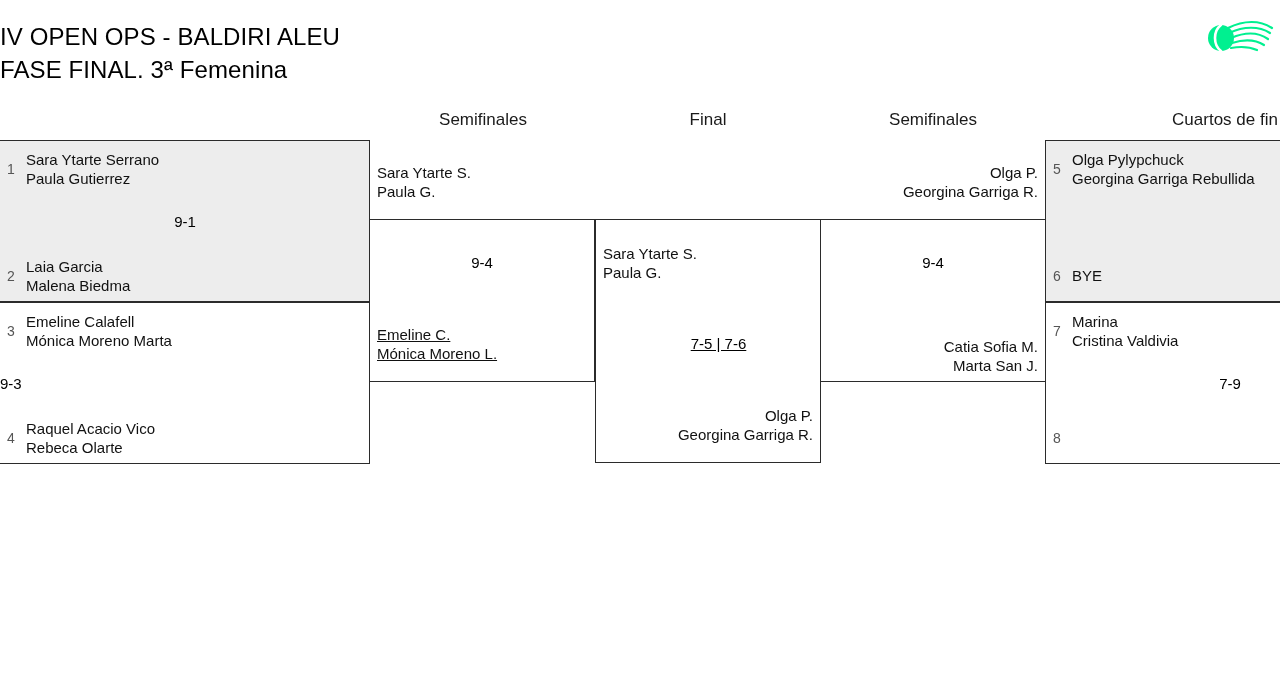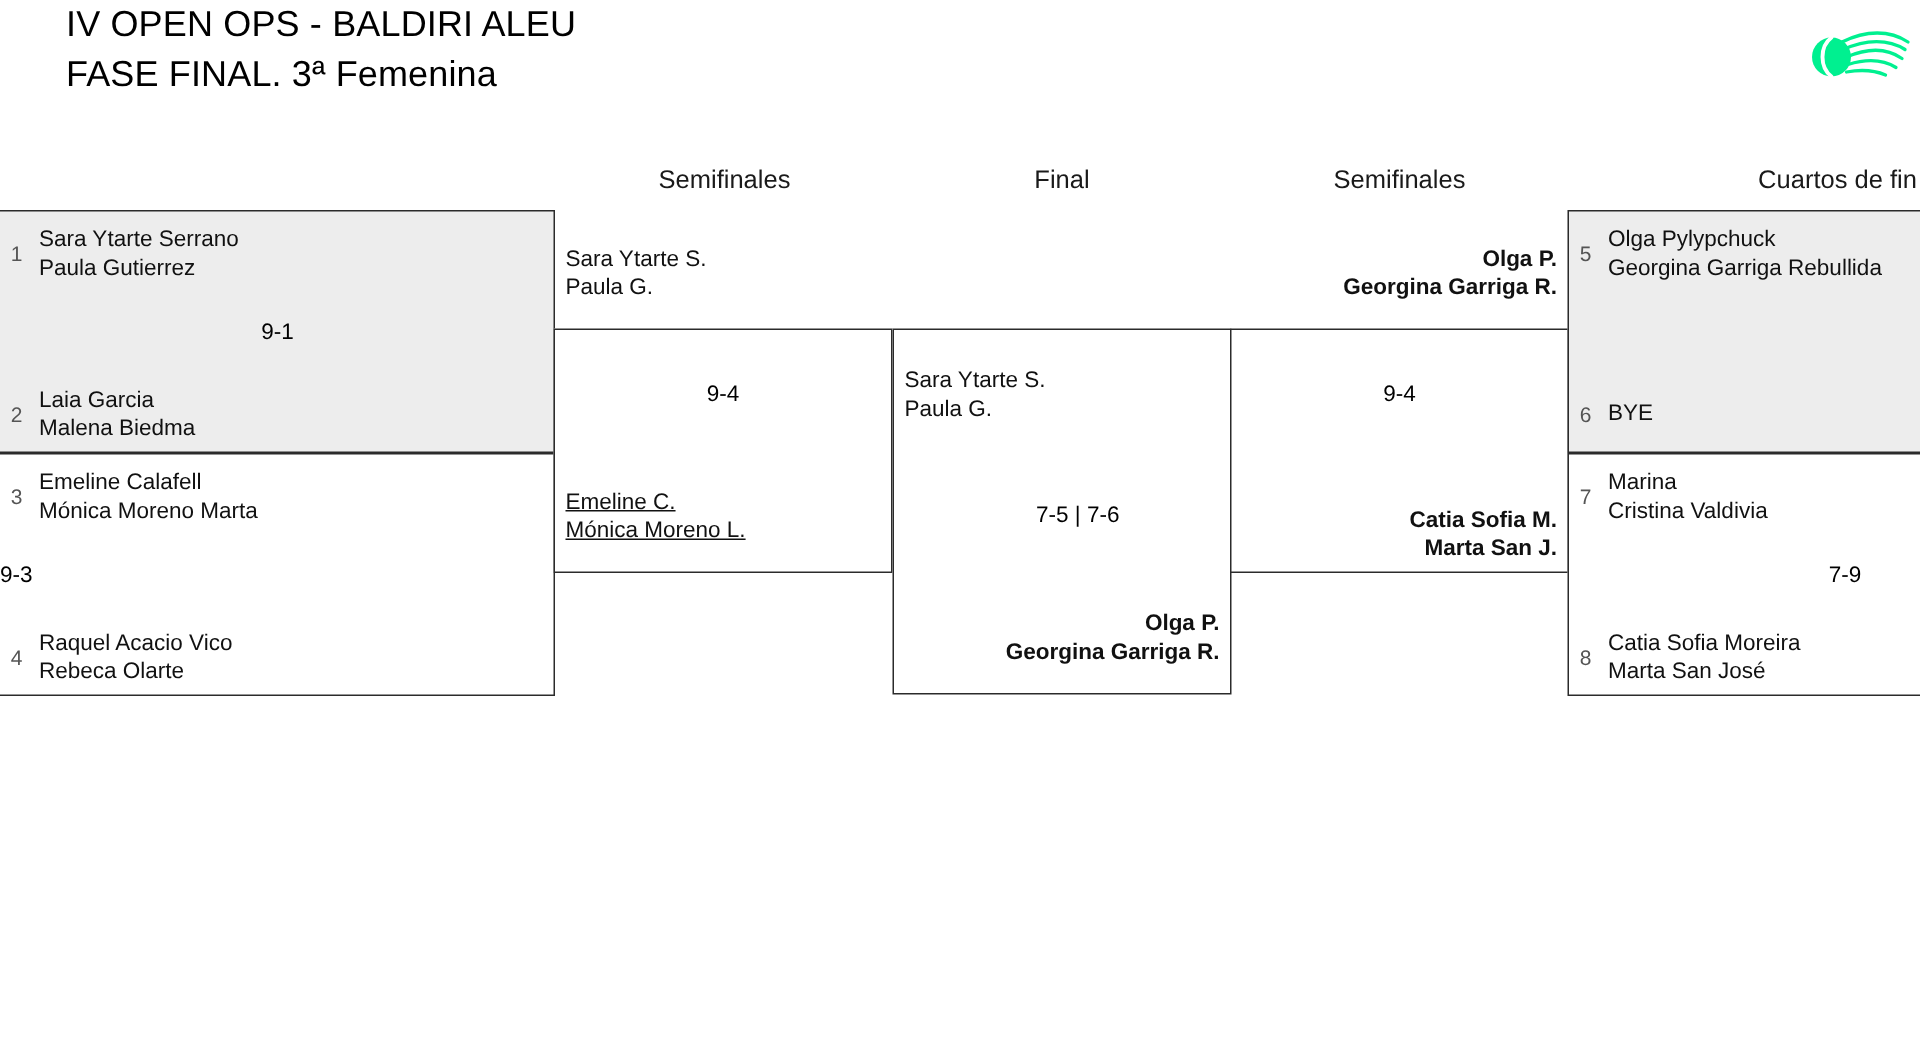--- a/index.html
+++ b/index.html
@@ -6,21 +6,21 @@
   html, body {
     width:1280px; height:697px;
     background:#ffffff;
     font-family:"Liberation Sans", sans-serif;
     color:#111111;
     overflow:hidden;
   }
   #root { position:relative; width:1280px; height:697px; }
 
   
-  .title-block { position:absolute; left:0; top:0;padding-left:44px; }
+  .title-block { position:absolute; left:0; top:20px; }
   .title-line {
     font-size:24px; font-weight:400; color:#000;
     line-height:33px; white-space:nowrap; letter-spacing:0.1px;
   }
   .logo { position:absolute; right:4px; top:12px; width:74px; height:46px; }
 
   
   .col-head {
     position:absolute; top:108px;
     font-size:17px; font-weight:400; color:#1a1a1a;
@@ -33,21 +33,21 @@
   .box.plain  { background:#ffffff; }
 
   
   .entry { position:absolute; display:flex; align-items:center; gap:8px; }
   .entry.right { flex-direction:row-reverse; }
   .seed {
     font-size:14px; color:#555; flex:0 0 auto;
     width:14px; text-align:center; line-height:14px;
   }
   .names { font-size:15px; line-height:19px; white-space:nowrap; }
-  .entry.right .names { text-align:right;font-weight:bold; }
+  .entry.right .names { text-align:right; }
   .names .ln { display:block; }
 
   
   .score {
     position:absolute; font-size:15px; color:#000000;
     white-space:nowrap; line-height:19px;
   }
 </style>
 </head>
 <body>
@@ -125,21 +125,21 @@
     </span>
   </div>
 
   <div class="box plain" style="left:595px; top:219px; width:226px; height:244px;"></div>
   <div class="entry" style="left:603px; top:244px; width:210px; height:38px;">
     <span class="names win">
       <span class="ln">Sara Ytarte S.</span>
       <span class="ln">Paula G.</span>
     </span>
   </div>
-  <div class="score" style="left:595px; top:334px; width:247px; text-align:center;">7-5 | 7-6</div>
+  <div class="score" style="left:595px; top:334px; width:247px; text-align:center;text-decoration:underline;">7-5 | 7-6</div>
   <div class="entry right" style="left:603px; top:406px; width:210px; height:38px;">
     <span class="names lose">
       <span class="ln">Olga P.</span>
       <span class="ln">Georgina Garriga R.</span>
     </span>
   </div>
 
   <div class="box plain" style="left:820px; top:219px; width:226px; height:163px;"></div>
   <div class="entry right" style="left:828px; top:163px; width:210px; height:38px;">
     <span class="names win">
@@ -175,19 +175,15 @@
   <div class="entry" style="left:1050px; top:312px; width:360px; height:38px;">
     <span class="seed">7</span>
     <span class="names lose">
       <span class="ln">Marina</span>
       <span class="ln">Cristina Valdivia</span>
     </span>
   </div>
   <div class="score" style="left:1045px; top:374px; width:370px; text-align:center;">7-9</div>
   <div class="entry" style="left:1050px; top:419px; width:360px; height:38px;">
     <span class="seed">8</span>
-    <span class="names win">
-      <span class="ln">Catia Sofia Moreira</span>
-      <span class="ln">Marta San José</span>
-    </span>
   </div>
 
 </div>
 
 </body></html>

